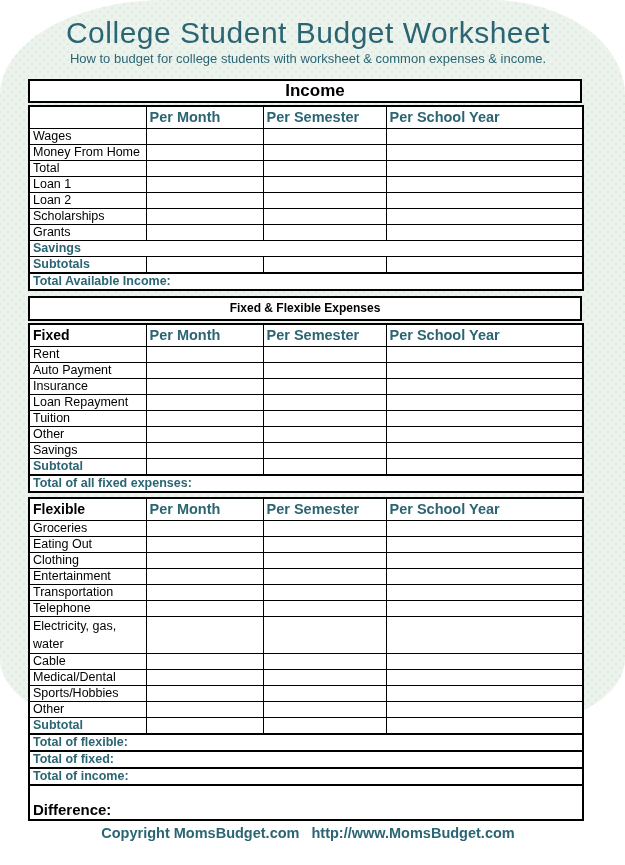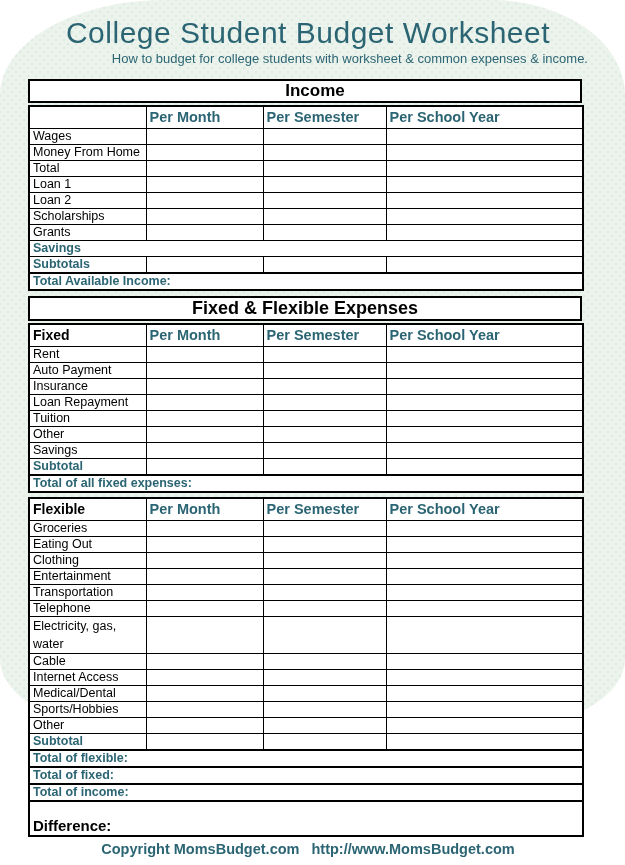--- a/index.html
+++ b/index.html
@@ -37,38 +37,38 @@
     text-align: center;
     color: #2b6573;
     font-size: 30px;
     font-weight: 400;
     line-height: 34px;
     letter-spacing: 0.5px;
     width: 560px;
   }
   .page-subtitle {
     margin: 1px 0 0 0;
-    text-align: right;
+    text-align: center;
     color: #2b6573;
     font-size: 13px;
     line-height: 15px;
     width: 560px;
   }
   .section-title-box {
     box-sizing: border-box;
     width: 554px;
     border: 2px solid #000;
     background: #ffffff;
     text-align: center;
     font-weight: bold;
     color: #000;
     margin-bottom: 2px;
   }
   .income-title { font-size: 17px; line-height: 20px; margin-top: 13px; padding-left: 20px; }
-  .expenses-title { font-size: 18px; line-height: 21px; margin-top: 5px; }
+  .expenses-title { font-size: 12px; line-height: 21px; margin-top: 5px; }
   table {
     border-collapse: collapse;
     table-layout: fixed;
     width: 554px;
     background: #ffffff;
     border: 2px solid #000;
   }
   col.c-label  { width: 117px; }
   col.c-month  { width: 117px; }
   col.c-sem    { width: 123px; }
@@ -330,26 +330,20 @@
             <td class="tall2"></td>
             <td class="tall2"></td>
       </tr>
       <tr>
         <td>Cable</td>
         <td></td>
             <td></td>
             <td></td>
       </tr>
       <tr>
-        <td>Internet Access</td>
-        <td></td>
-            <td></td>
-            <td></td>
-      </tr>
-      <tr>
         <td>Medical/Dental</td>
         <td></td>
             <td></td>
             <td></td>
       </tr>
       <tr>
         <td>Sports/Hobbies</td>
         <td></td>
             <td></td>
             <td></td>

